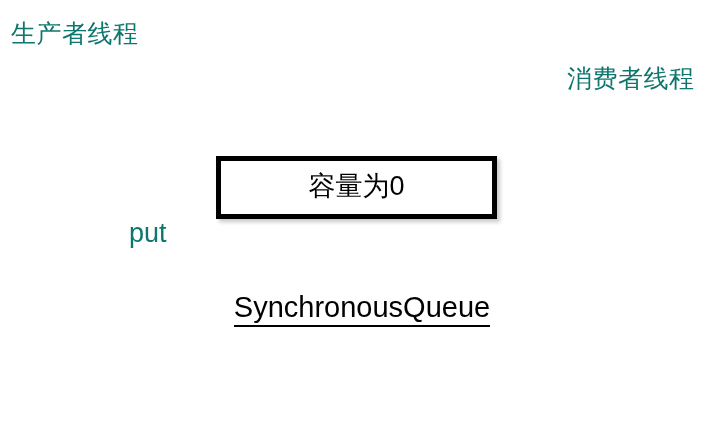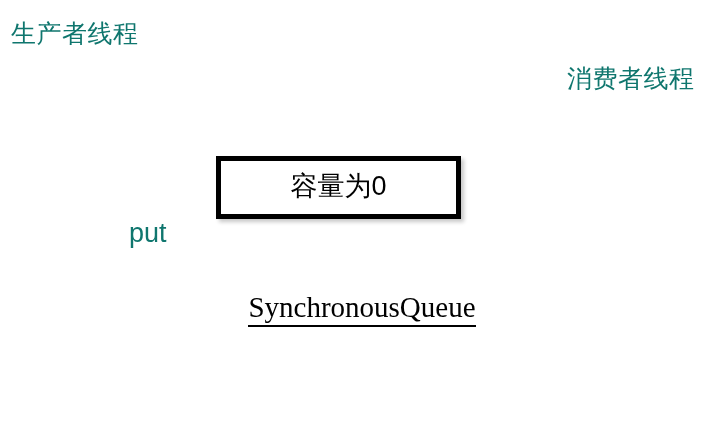--- a/index.html
+++ b/index.html
@@ -43,21 +43,21 @@
   
   .op-label { font-size: 27px; }
   #put-label  { left: 129px; top: 220px; }
   #take-label { left: 536px; top: 220px; }
 
   
   #queue-box {
     position: absolute;
     left: 216px;
     top: 156px;
-    width: 245px;
+    width: 281px;
     height: 63px;
     box-sizing: border-box;
     background: #ffffff;
     border: 5px solid #000000;
     box-shadow: 3px 3px 4px rgba(0,0,0,0.22);
     display: flex;
     align-items: center;
     justify-content: center;
   }
   #queue-capacity-text {
@@ -71,21 +71,20 @@
   
   #queue-type-label {
     position: absolute;
     left: 0;
     top: 291px;
     width: 724px;
     text-align: center;
     font-size: 29px;
     color: #000000;
     line-height: 1.15;
-    font-family: Liberation Serif, serif;
   }
   #queue-type-label .u {
     border-bottom: 2px solid #000000;
     padding-bottom: 2px;
   }
 </style>
 </head>
 <body>
 
 <div id="canvas">

